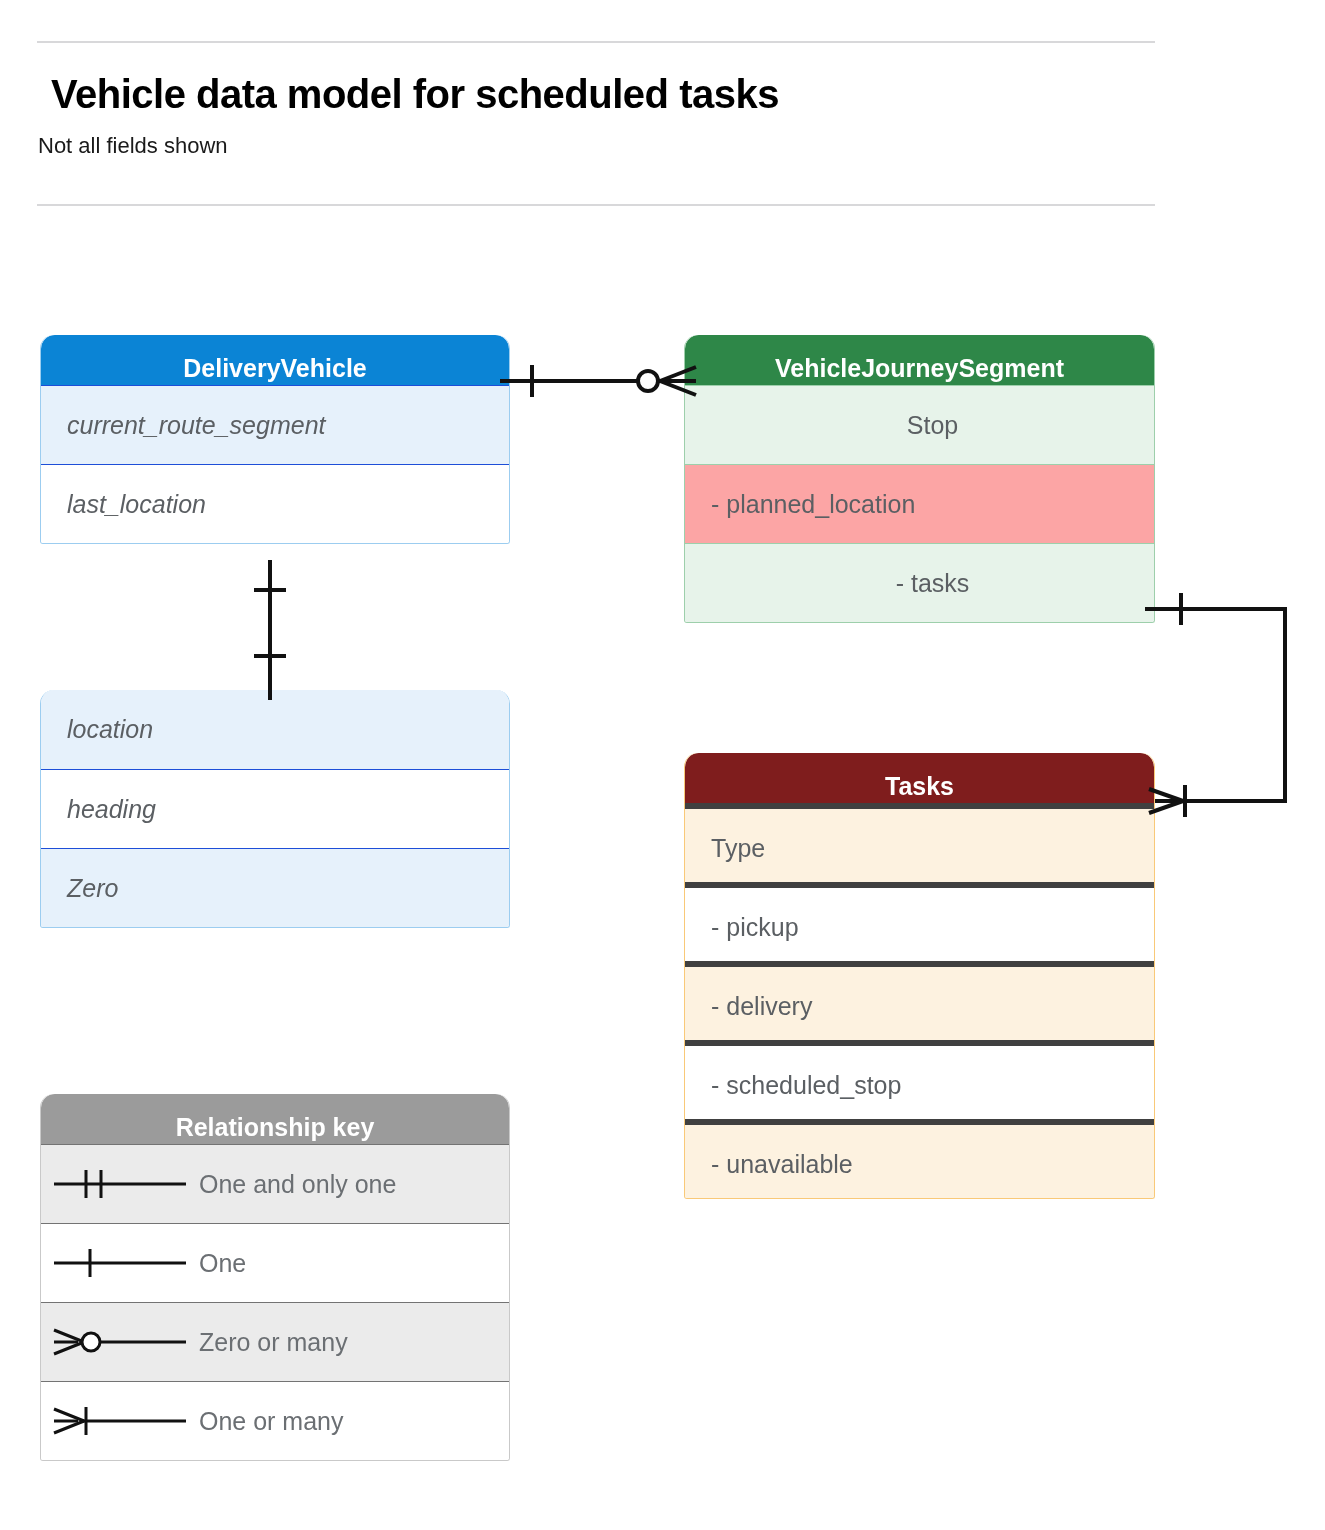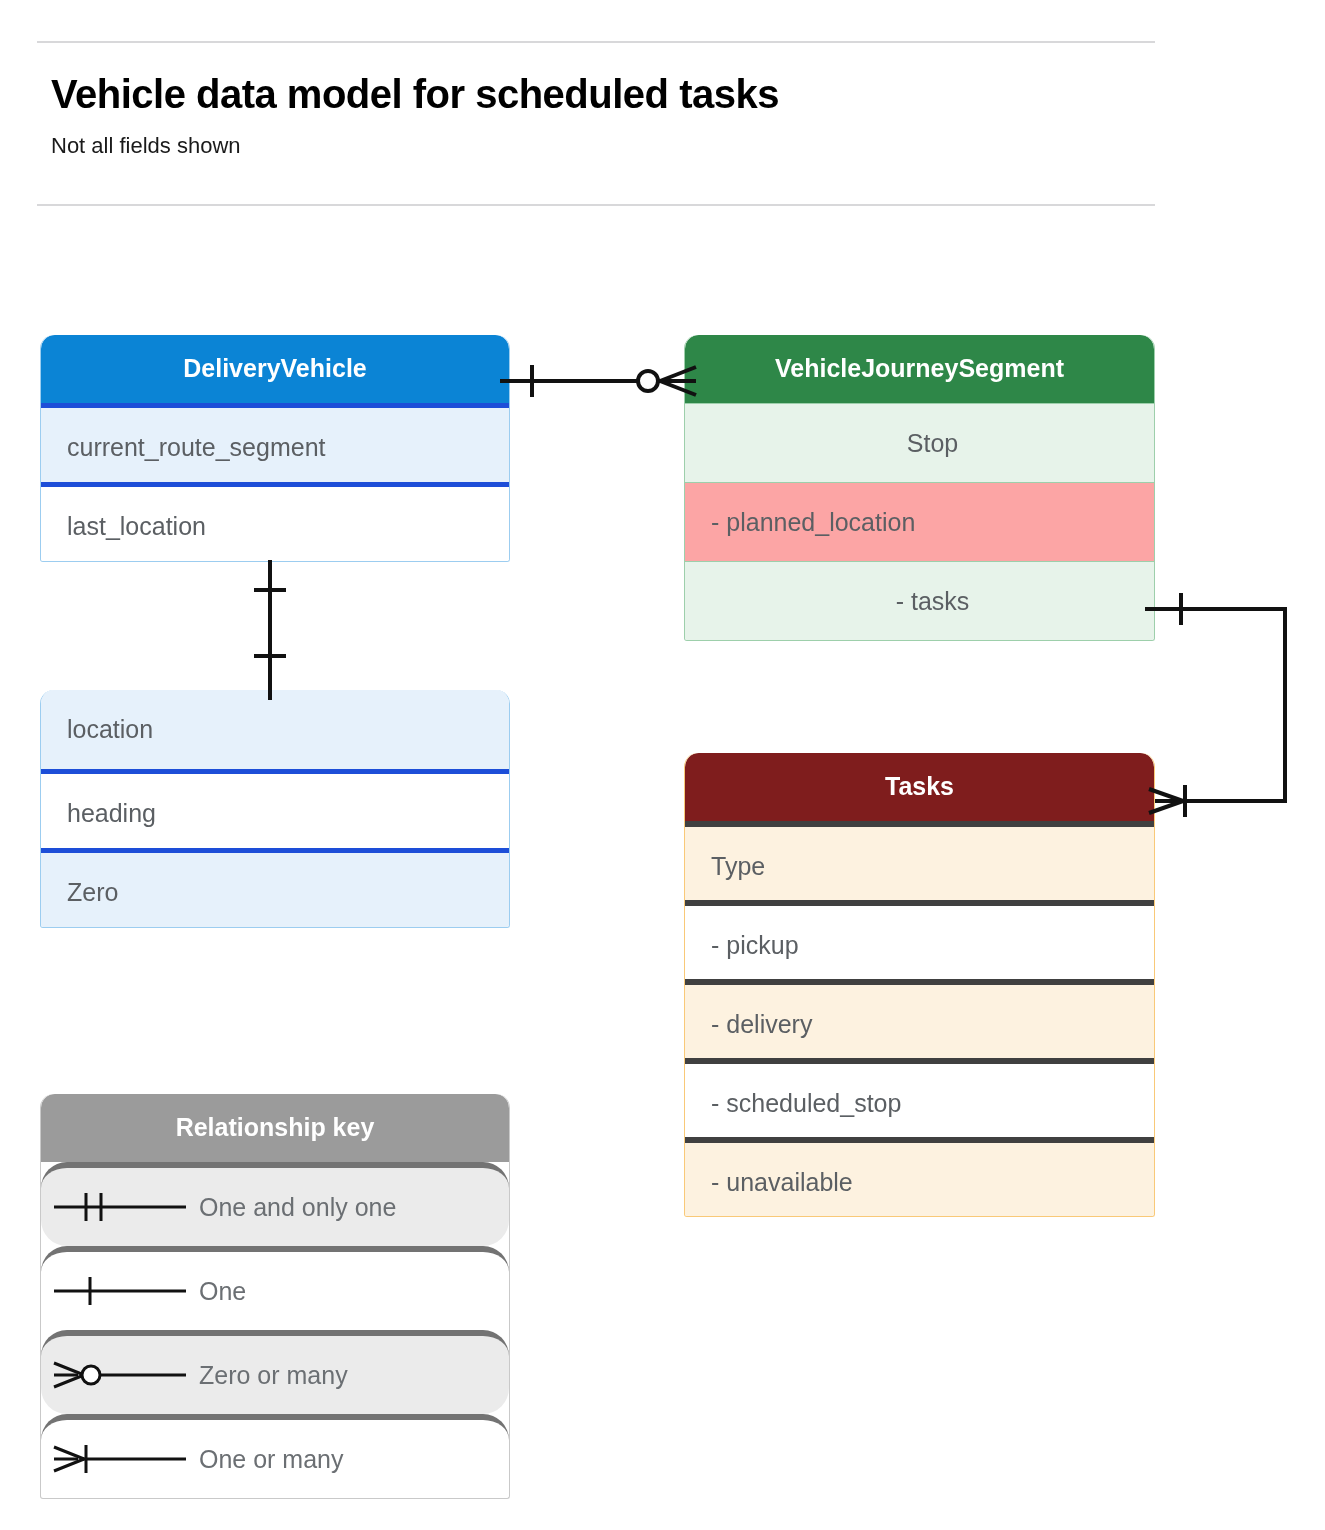--- a/index.html
+++ b/index.html
@@ -12,62 +12,62 @@
   .rule{position:absolute;left:37px;width:1118px;height:2px;background:#d8d8da;}
   #rule-top{top:41px;}
   #rule-bottom{top:204px;}
 
   #page-title{
     position:absolute;left:51px;top:72px;
     font-size:40px;font-weight:bold;color:#000000;
     letter-spacing:-0.5px;white-space:nowrap;
   }
   #page-subtitle{
-    position:absolute;left:51px;top:133px;
+    position:absolute;left:38px;top:133px;
     font-size:22px;font-weight:normal;color:#1a1a1a;white-space:nowrap;
   }
 
   
   .entity{position:absolute;border-radius:14px 14px 3px 3px;overflow:hidden;}
   .entity-header{
-    height:68px;line-height:66px;text-align:center;
+    height:50px;line-height:66px;text-align:center;
     font-size:25px;font-weight:bold;color:#ffffff;
     border-radius:14px 14px 0 0;white-space:nowrap;
   }
   .entity-row{
     height:79px;line-height:79px;
     font-size:25px;color:#5b5f63;
     padding-left:26px;box-sizing:border-box;white-space:nowrap;
   }
 
   
   .e-blue .entity-header{background:#0b84d5;}
   .e-blue{border:1px solid #9ccdf0;border-top:none;}
-  .e-blue .entity-row{border-top:5px solid #1d4ed8;background:#ffffff;}
+  .e-blue .entity-row{border-top:1px solid #1d4ed8;background:#ffffff;font-style:italic;}
   .e-blue .entity-row.alt{background:#e6f1fb;}
   .e-blue .entity-row:first-of-type{border-top:none;}
 
   
   .e-green .entity-header{background:#2e8748;}
   .e-green{border:1px solid #9dcfab;border-top:none;}
   .e-green .entity-row{border-top:1px solid #9dcfab;background:#fca5a5;}
   .e-green .entity-row.alt{background:#e7f3ea;text-align:center;}
   .e-green .entity-row:first-of-type{border-top:none;}
 
   
   .e-orange .entity-header{background:#7f1d1d;}
   .e-orange{border:1px solid #f9c978;border-top:none;}
   .e-orange .entity-row{border-top:6px solid #404040;background:#ffffff;}
   .e-orange .entity-row.alt{background:#fdf2e0;}
   .e-orange .entity-row:first-of-type{border-top:none;}
 
   
   .e-grey .entity-header{background:#9b9b9b;}
   .e-grey{border:1px solid #c9c9c9;border-top:none;}
-  .e-grey .legend-row{border-top:6px solid #737373;background:#ffffff;border-radius:26px;}
+  .e-grey .legend-row{border-top:1px solid #737373;background:#ffffff;}
   .e-grey .legend-row.alt{background:#ebebeb;}
   .e-grey .legend-row:first-of-type{border-top:none;}
 
   .legend-row{height:78px;display:flex;align-items:center;}
   .legend-sym{width:158px;flex:0 0 158px;display:flex;align-items:center;justify-content:center;}
   .legend-label{font-size:25px;color:#6b6f73;white-space:nowrap;}
 
   
   #ent-delivery-vehicle{left:40px;top:335px;width:468px;}
   #ent-delivery-vehicle-location{left:40px;top:690px;width:468px;}

